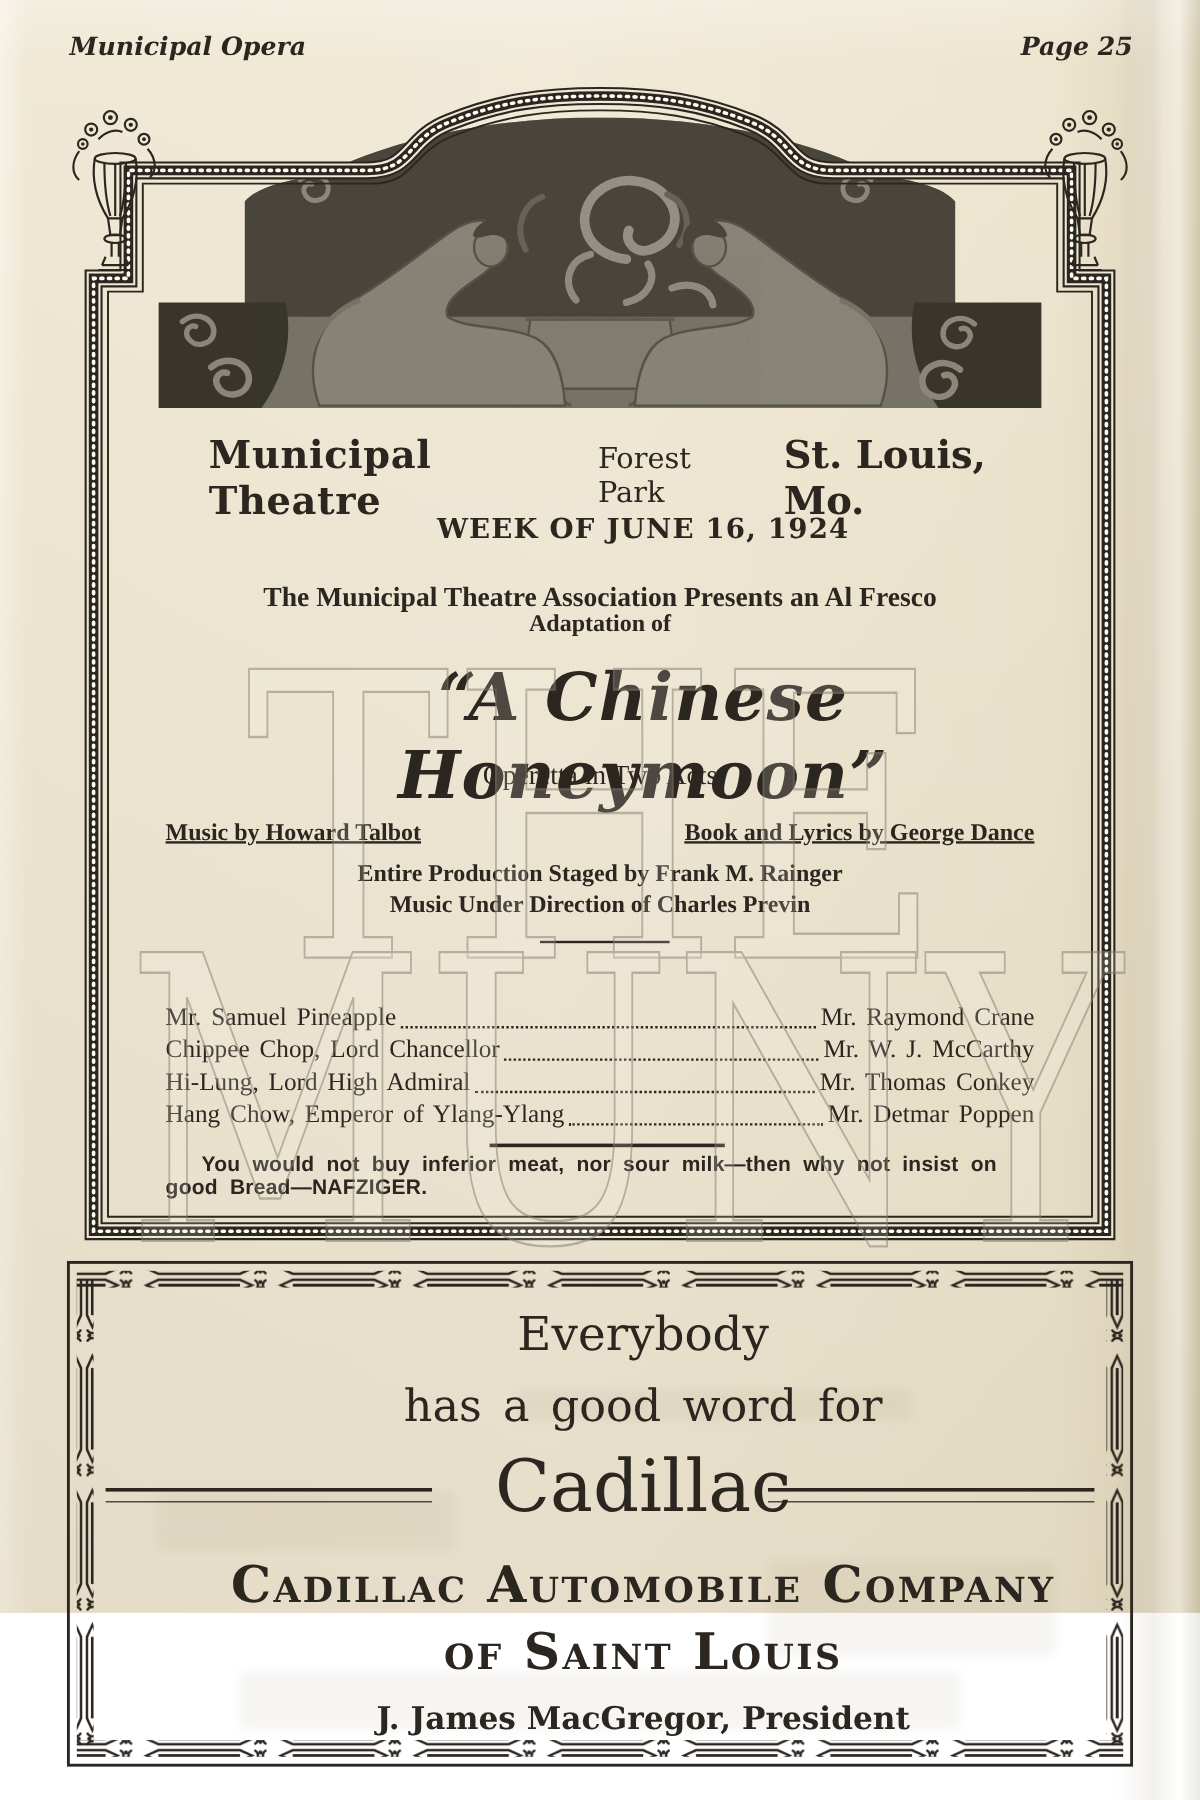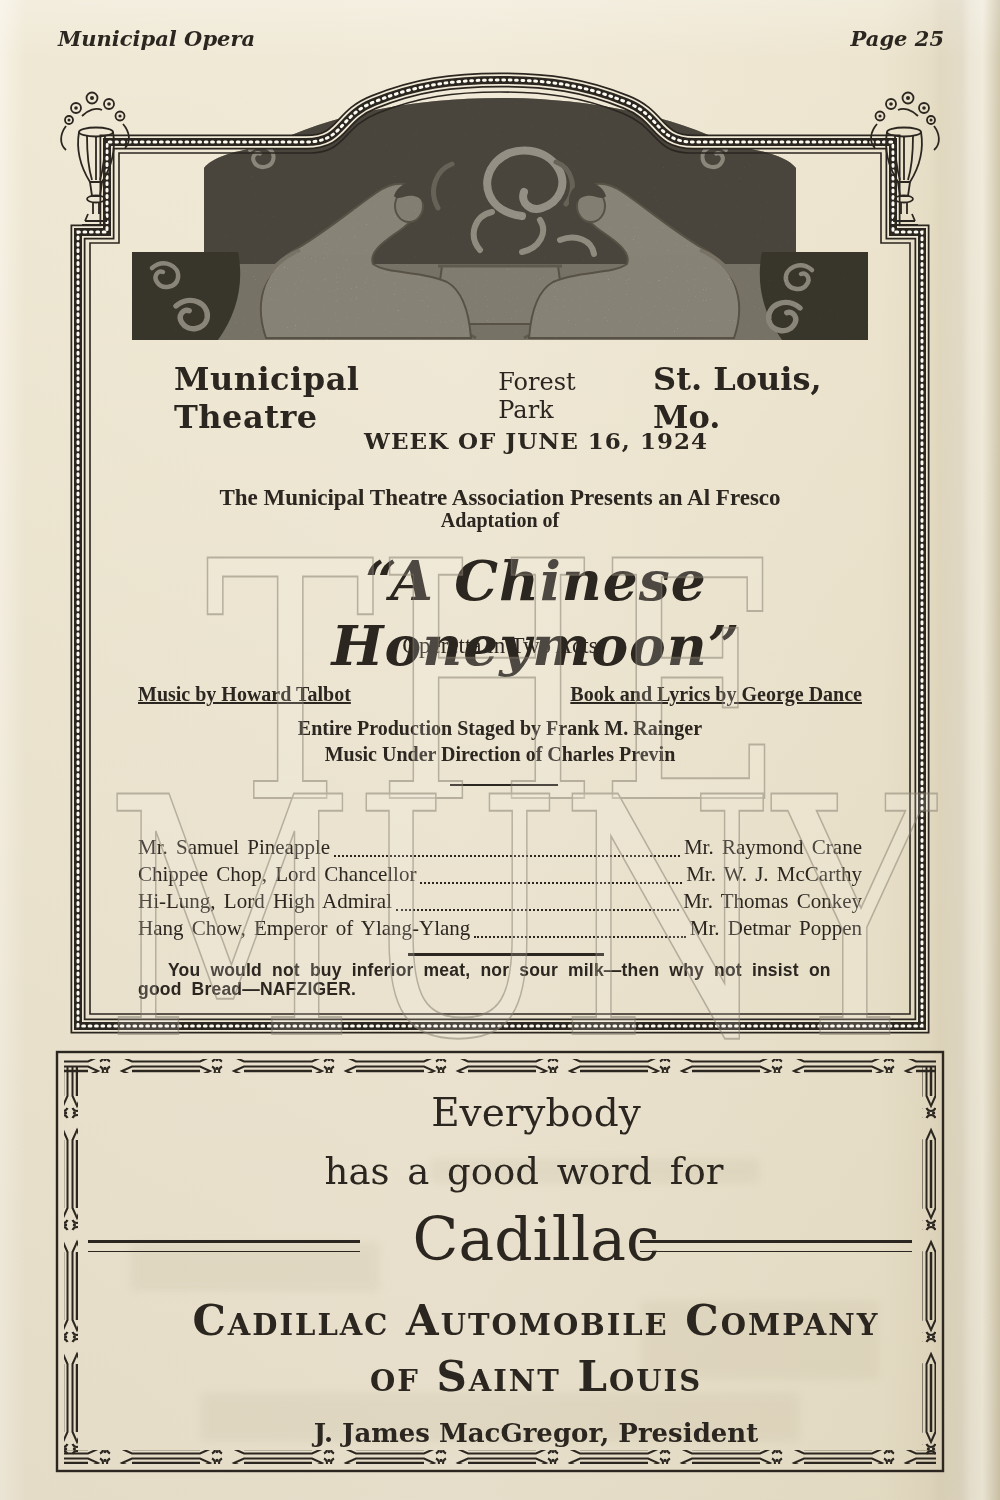--- a/index.html
+++ b/index.html
@@ -1,18 +1,18 @@
 <!DOCTYPE html>
 <html><head>
 <meta charset="utf-8">
 <style>
   html,body{margin:0;padding:0;}
   body{width:1000px;height:1500px;overflow:hidden;
        font-family:"Liberation Serif",serif;color:#2b2620;}
-  .page{position:relative;width:1000px;height:1500px;
+  .page{position:relative;width:1000px;height:1344px;
     background:
       linear-gradient(180deg, rgba(255,255,255,.25) 0%, rgba(255,255,255,0) 4%, rgba(120,100,60,.05) 60%, rgba(120,100,60,.09) 100%),
       linear-gradient(90deg, #f7f2e5 0%, #efe8d4 2.5%, #f1ead8 46%, #ede5cf 88%, #e5dcc4 94%, #f2ecdc 97%, #e2d9c0 100%),
       #f0e9d6;}
   .abs{position:absolute;}
   .ctr{text-align:center;}
   .serif{font-family:"DejaVu Serif","Liberation Serif",serif;margin-left:36px;}
   .sans{font-family:"Liberation Sans","DejaVu Sans",sans-serif;}
 
   .page-head{top:26px;left:58px;right:56px;display:flex;justify-content:space-between;
@@ -224,21 +224,21 @@
     <div class="l1">You would not buy inferior meat, nor sour milk—then why not insist on</div>
     <div>good Bread—NAFZIGER.</div>
   </div>
 
   <div class="abs bleed" style="top:1158px;left:430px;width:330px;height:26px;"></div>
   <div class="abs bleed" style="top:1242px;left:130px;width:250px;height:50px;"></div>
   <div class="abs bleed" style="top:1300px;left:640px;width:240px;height:80px;"></div>
   <div class="abs bleed" style="top:1392px;left:200px;width:600px;height:50px;"></div>
 
   <div class="abs ctr ad-line1 serif" style="left:100px;width:800px;">Everybody</div>
-  <div class="abs ctr ad-line2 serif" style="left:88px;width:800px;">has a good word for</div>
+  <div class="abs ctr ad-line2 serif" style="left:100px;width:800px;">has a good word for</div>
   <div class="abs dbl-rule" style="top:1240px;left:88px;width:272px;"></div>
   <div class="abs dbl-rule" style="top:1240px;left:640px;width:272px;"></div>
   <div class="abs ctr ad-co1 serif" style="left:100px;width:800px;">Cadillac Automobile Company</div>
   <div class="abs ctr ad-brand serif" style="left:100px;width:800px;">Cadillac</div>
   <div class="abs ctr ad-co2 serif" style="left:100px;width:800px;">of Saint Louis</div>
   <div class="abs ctr ad-pres serif" style="left:100px;width:800px;">J. James MacGregor, President</div>
 
   <svg class="abs deco" width="1000" height="1500" viewBox="0 0 1000 1500" style="z-index:5;">
     <g font-family="DejaVu Serif, Liberation Serif, serif" font-size="330" fill="rgba(248,245,235,0.30)" stroke="#8d8576" stroke-width="2" opacity="0.55" text-anchor="middle">
       <text x="495" y="798" textLength="580" lengthAdjust="spacingAndGlyphs">THE</text>

